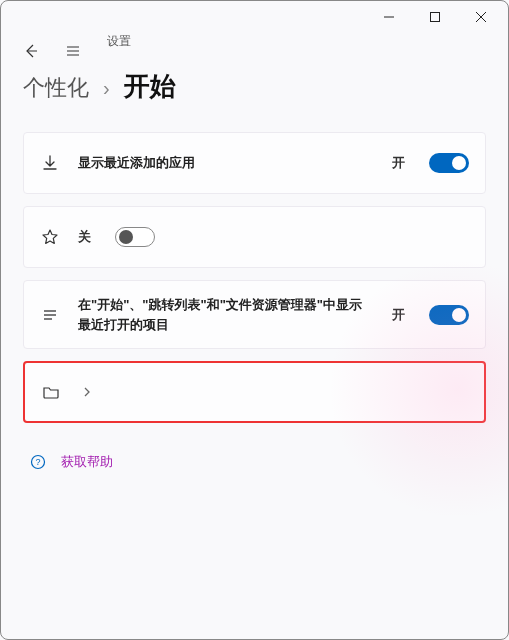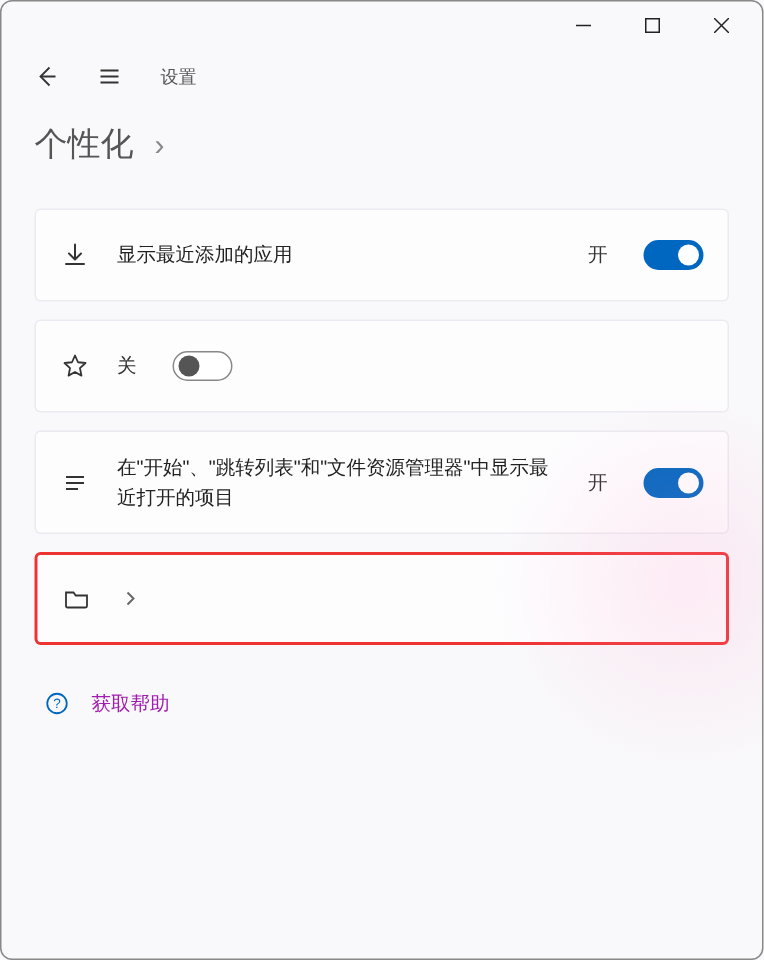--- a/index.html
+++ b/index.html
@@ -22,46 +22,47 @@
     }
     .winbtn {
       width: 46px; height: 32px;
       display: flex; align-items: center; justify-content: center;
       color: #222;
     }
     .winbtn svg { display: block; }
     .topbar {
       height: 36px;
       display: flex;
-      align-items: center;
+      align-items: flex-start;
       padding: 0 12px;
       gap: 6px;
     }
     .iconbtn {
       width: 36px; height: 36px;
       display: flex; align-items: center; justify-content: center;
       color: #333;
     }
     .apptitle { font-size: 12px; color: #555; margin-left: 10px; }
     .content { padding: 0 22px; }
     .breadcrumb {
       display: flex; align-items: baseline; gap: 14px;
-      margin: 12px 0 28px 0;
+      margin: 0 0 28px 0;
     }
     .breadcrumb .crumb-link { font-size: 22px; color: #555; }
     .breadcrumb .sep { font-size: 20px; color: #888; }
     .breadcrumb .crumb-cur { font-size: 26px; font-weight: 600; color: #111; }
     .card {
       background: #fdfdfe;
       border: 1px solid #eceaf0;
       border-radius: 4px;
       padding: 14px 16px;
       display: flex; align-items: center; gap: 18px;
       margin-bottom: 12px;
       min-height: 62px;
+      font-weight: bold;
     }
     .card-icon { width: 20px; display: flex; justify-content: center; color: #333; flex-shrink: 0; }
     .card-main { flex: 1; }
     .card-title { font-size: 13px; color: #222; line-height: 1.5; }
     .card-subtitle { font-size: 11px; color: #888; margin-top: 2px; line-height: 1.4; }
     .card-state { font-size: 13px; color: #333; margin-right: 6px; }
     .toggle {
       width: 40px; height: 20px; border-radius: 10px;
       position: relative; flex-shrink: 0;
     }
@@ -122,20 +123,21 @@
         <line x1="2" y1="12" x2="14" y2="12" stroke="currentColor" stroke-width="1.2"></line>
       </svg>
   </div>
   <div class="apptitle">设置</div>
 </div>
 
 <div class="content">
   <div class="breadcrumb">
     <span class="crumb-link">个性化</span>
     <span class="sep">›</span>
+    <span class="crumb-cur">开始</span>
   </div>
 
   <div id="settings-list">
       <div class="card">
         <div class="card-icon">
           <svg width="18" height="18" viewBox="0 0 18 18">
             <path d="M9 2v9M5 8l4 4 4-4M3 15h12" fill="none" stroke="currentColor" stroke-width="1.3" stroke-linecap="round" stroke-linejoin="round"></path>
           </svg>
         </div>
         <div class="card-main">

